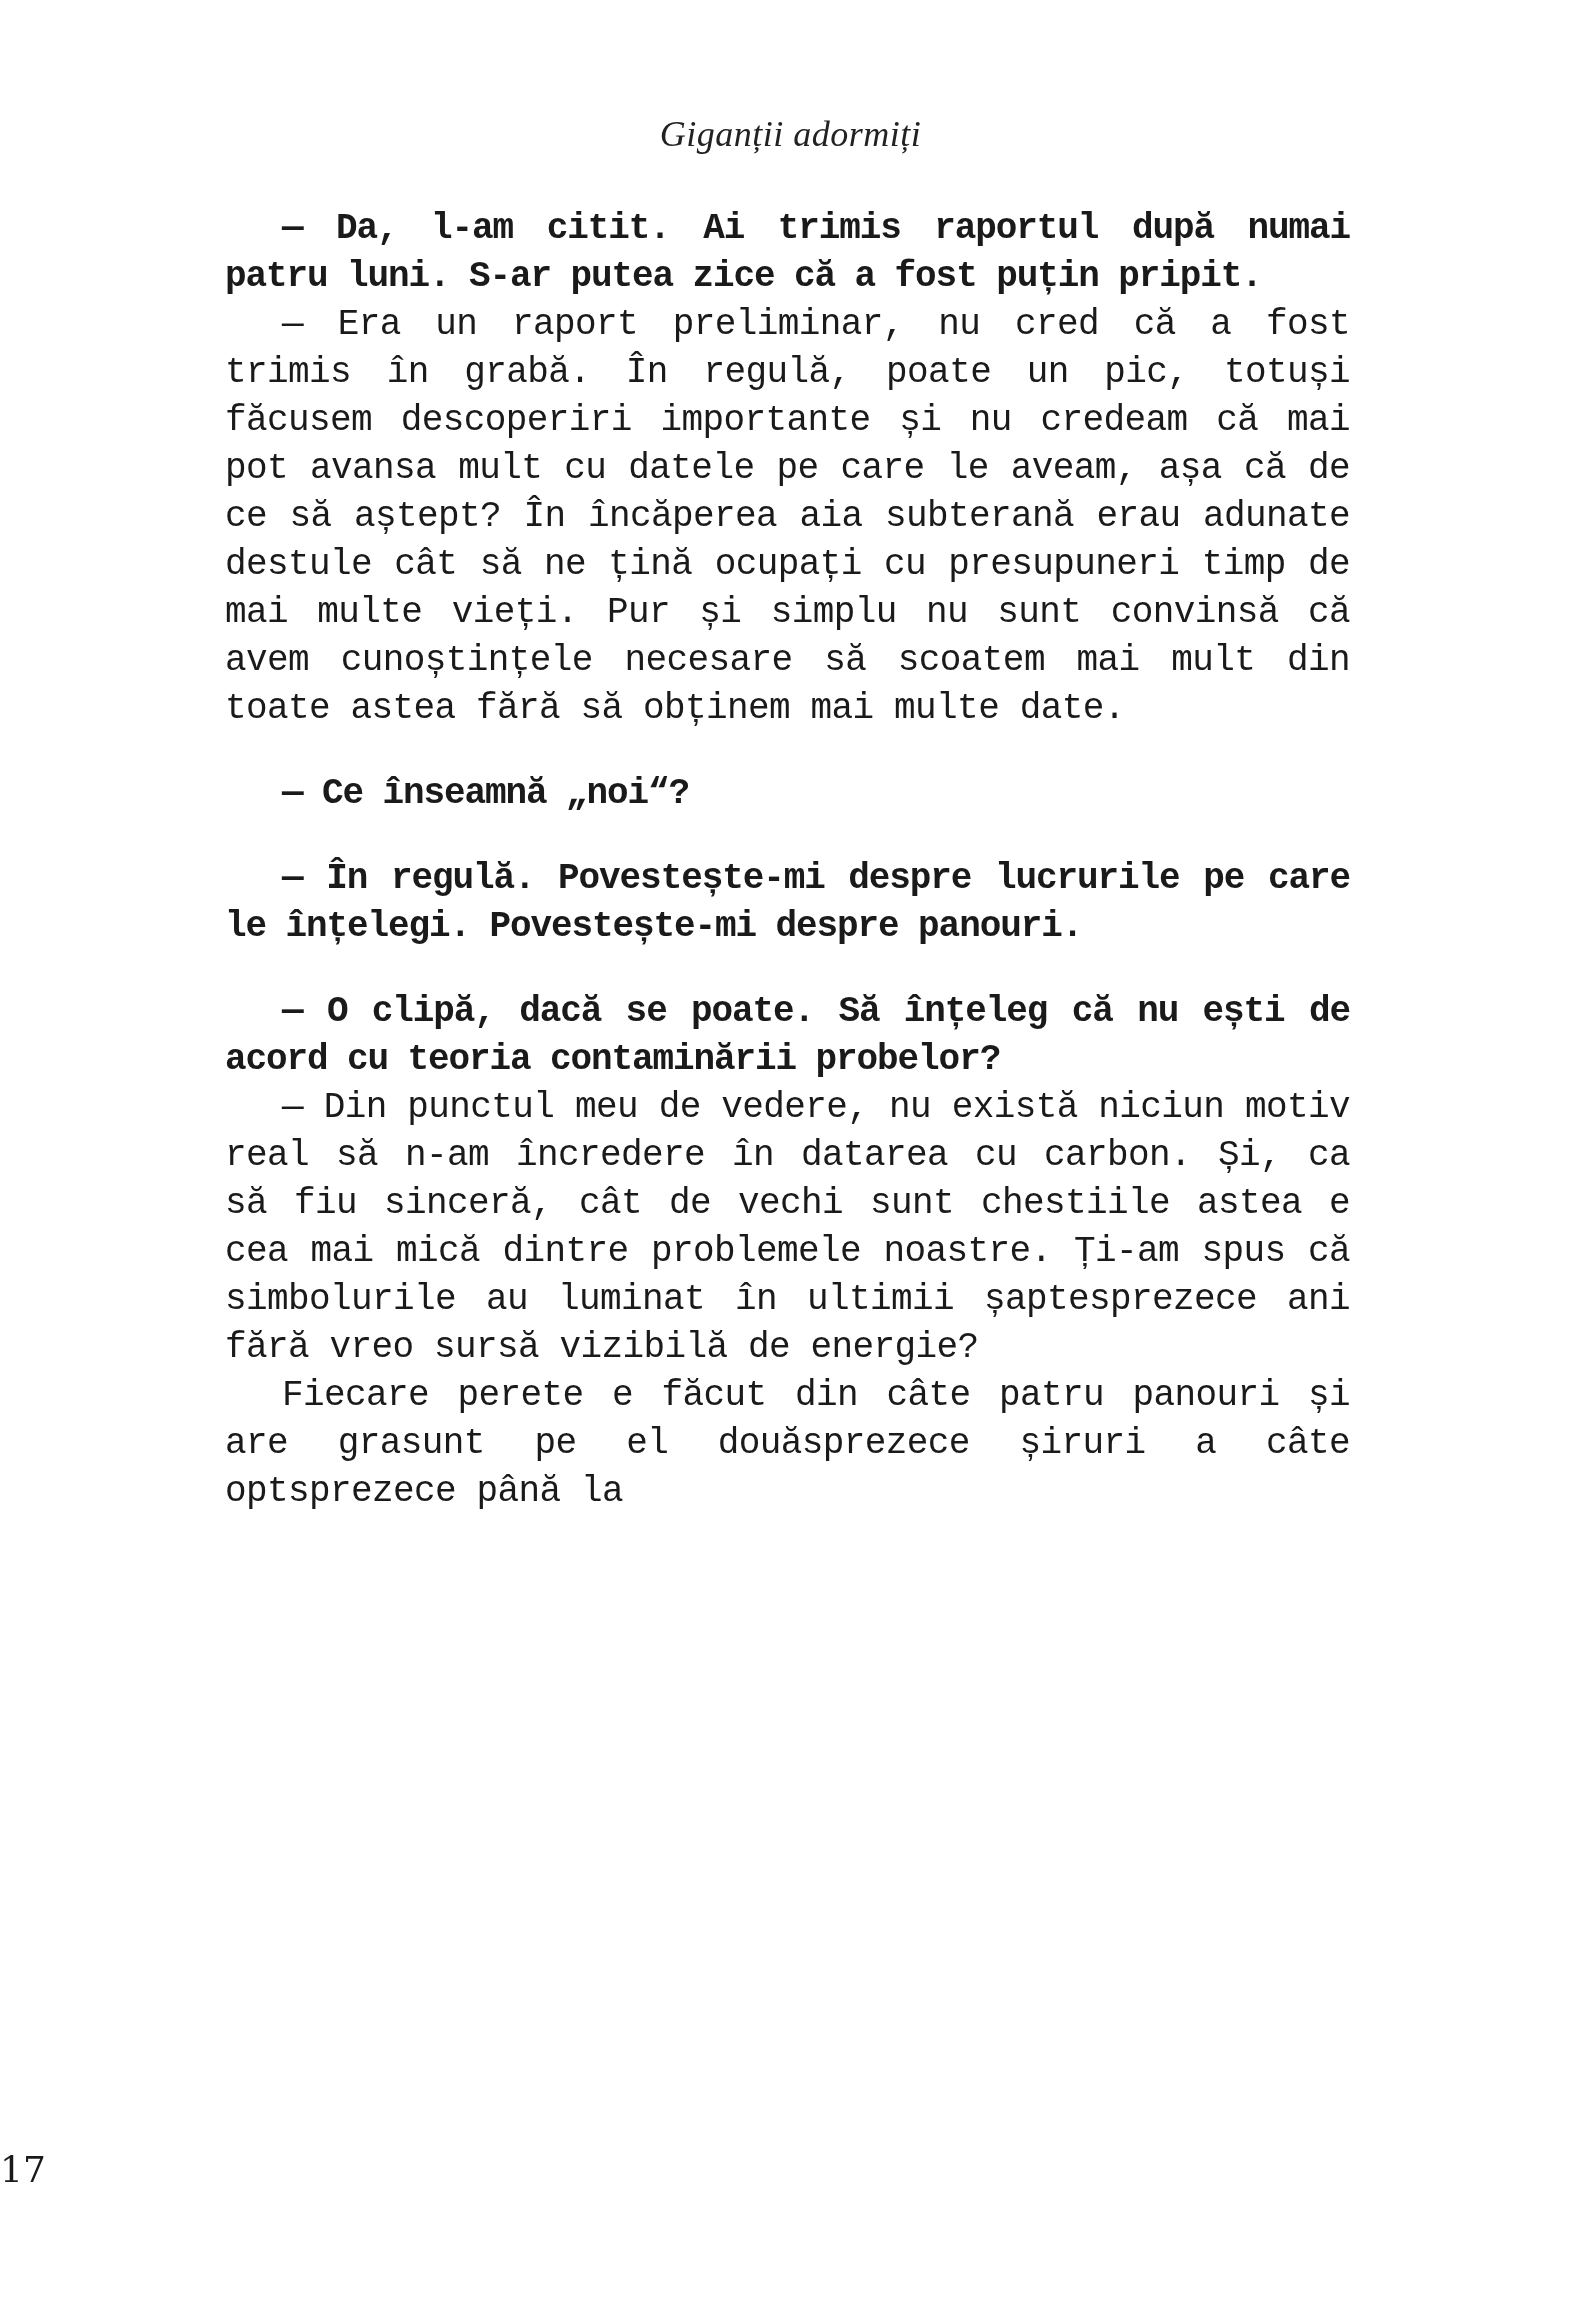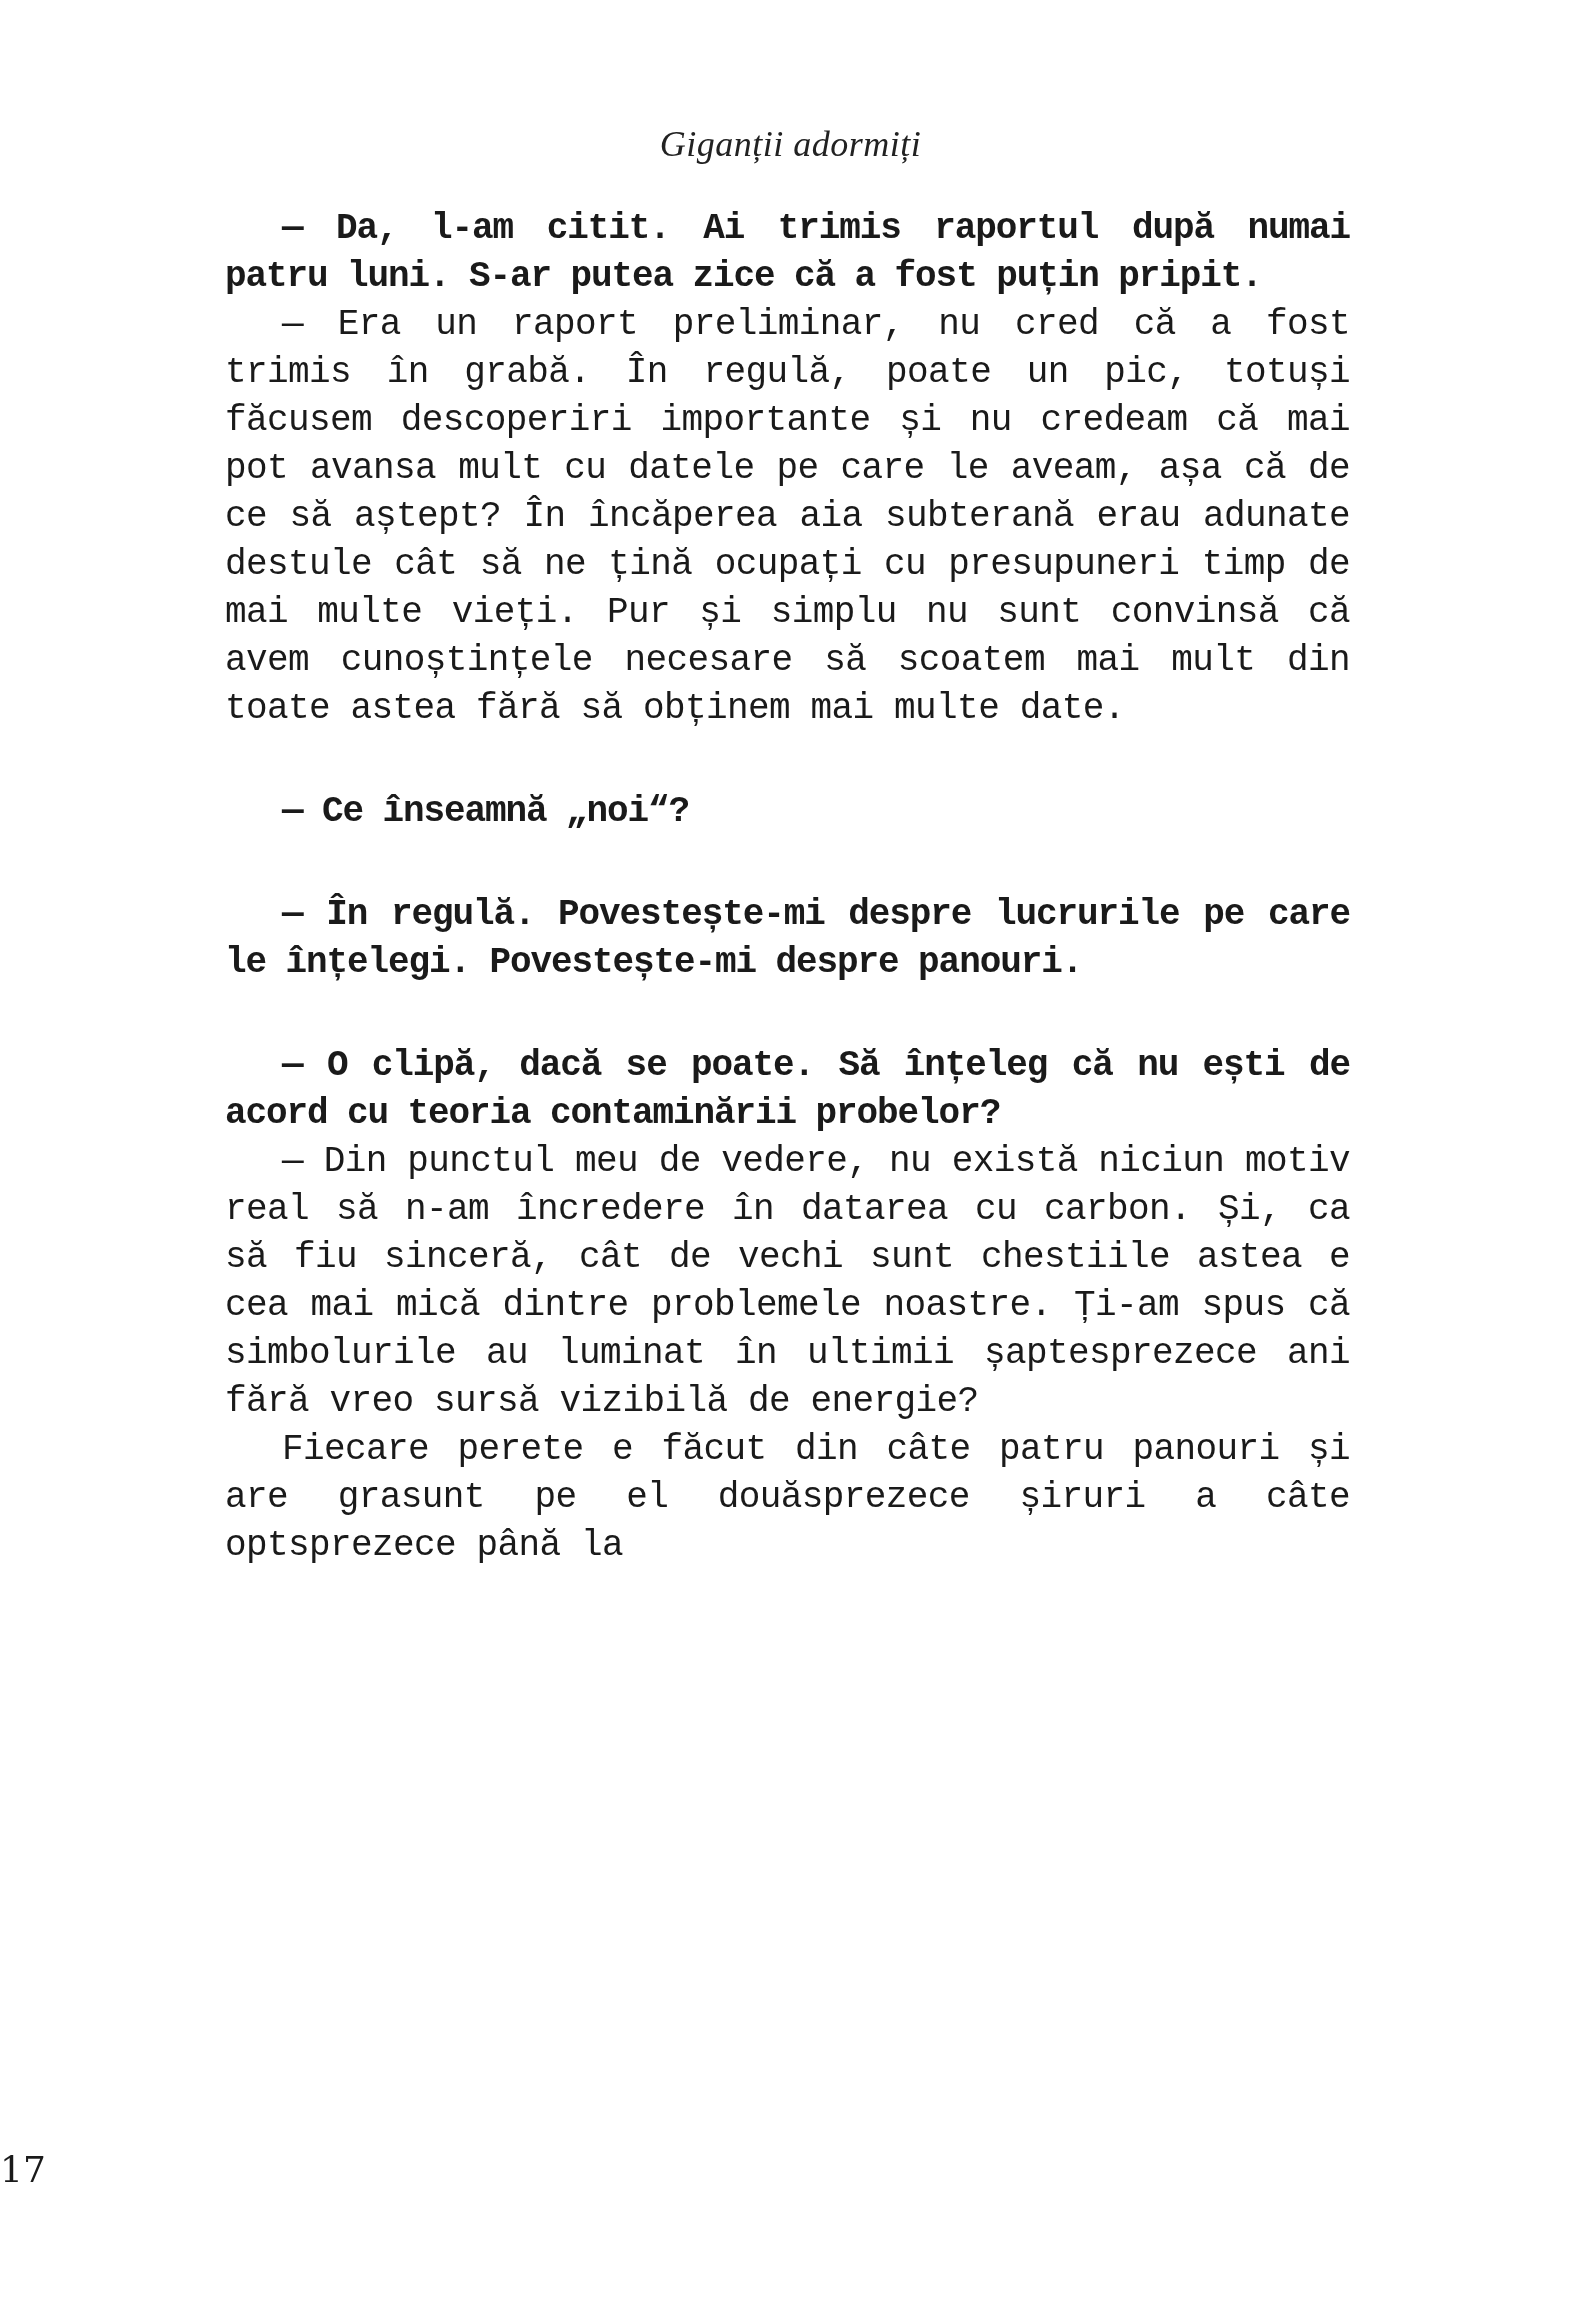--- a/index.html
+++ b/index.html
@@ -19,21 +19,20 @@
       position: absolute;
       top: 113px;
       left: 0;
       width: 1581px;
       text-align: center;
       font-family: "Liberation Serif", "DejaVu Serif", serif;
       font-style: italic;
       font-size: 36px;
       letter-spacing: 0.5px;
       color: #222;
-      margin-top: 10px;
     }
     .text-block {
       position: absolute;
       top: 205px;
       left: 225px;
       width: 1125px;
     }
     .para {
       margin: 0;
       font-size: 36px;
@@ -45,21 +44,21 @@
       word-spacing: -0.5px;
       letter-spacing: -0.6px;
       font-family: Liberation Mono, monospace;
     }
     .para.bold {
       font-weight: bold;
       letter-spacing: -1.1px;
       word-spacing: -1px;
     }
     .para.gap-before {
-      margin-top: 55px;
+      margin-top: 37px;
     }
     .page-number {
       position: absolute;
       top: 2149px;
       left: 0;
       width: 1581px;
       text-align: left;
       font-size: 36px;
       font-family: "DejaVu Serif", "Liberation Serif", serif;
       color: #1a1a1a;

